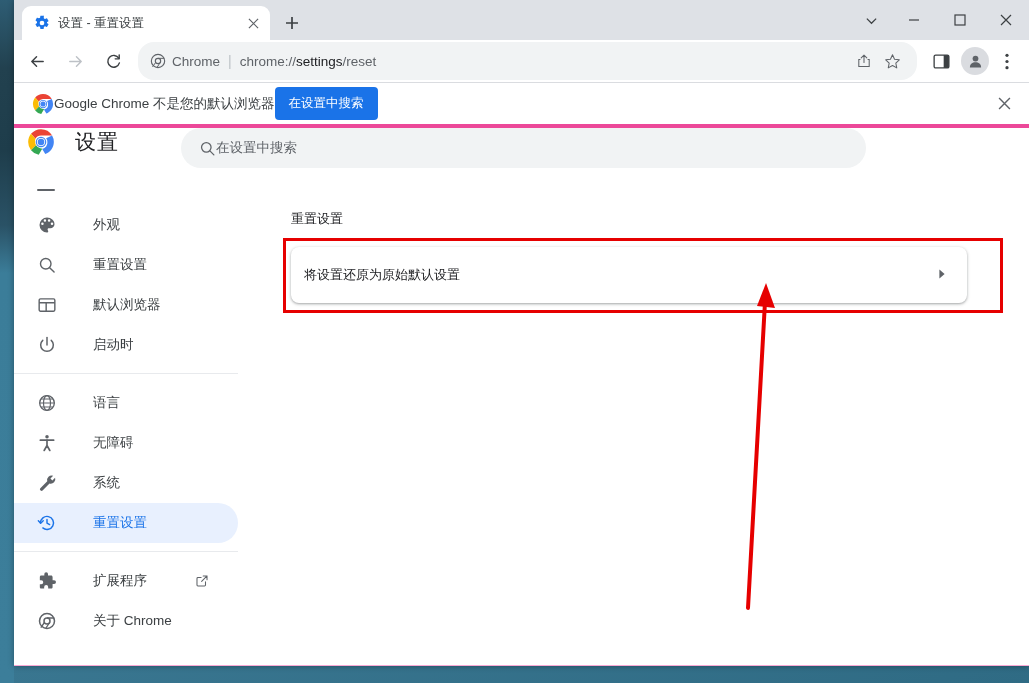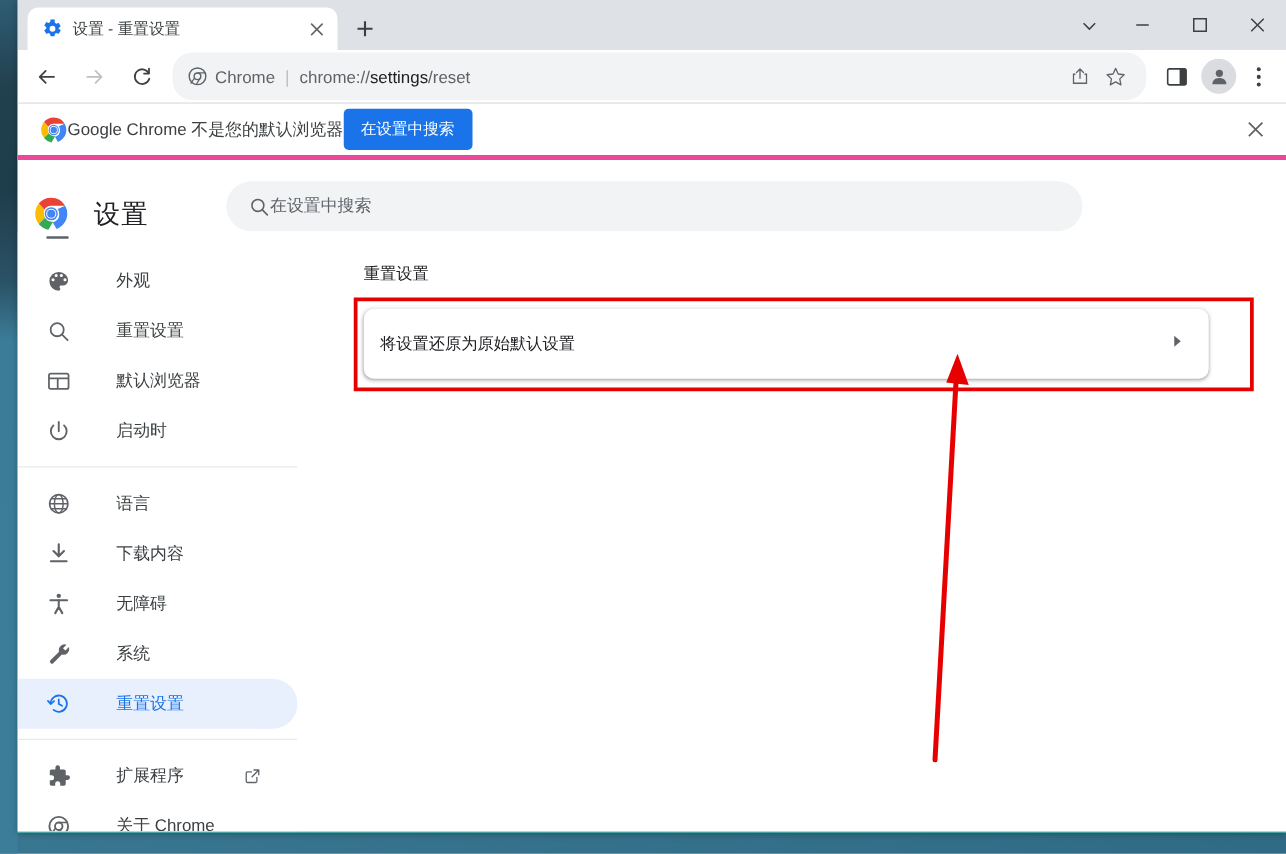--- a/index.html
+++ b/index.html
@@ -14,21 +14,21 @@
   }
   
   .desktop-left {
     position: absolute; left: 0; top: 0; width: 14px; height: 683px;
     background: linear-gradient(180deg,#2e5d74 0%,#22414f 10%,#1e3d4b 22%,#2a5266 33%,#3b7d99 40%,#3c7e9a 100%);
   }
   
   .window {
     position: absolute;
     left: 14px; top: 0; width: 1015px; height: 666px;
-    background: #5eead4;
+    background: #f9a8d4;
     box-shadow: 0 0 6px rgba(0,0,0,0.35);
     overflow: hidden;
   }
   
   .tabstrip {
     position: relative;
     height: 40px;
     background: #dee1e6;
     display: flex;
     align-items: flex-end;
@@ -121,21 +121,21 @@
 
   
   .settings {
     position: relative;
     height: 537px;
     background: #ffffff;
     display: flex; flex-direction: column;
   }
   .settings-header {
     height: 57px;
-    display: flex; align-items: flex-end;
+    display: flex; align-items: flex-start;
     padding-left: 13px;
     gap: 0;
     flex: 0 0 57px;
   }
   .settings-logo { width: 28px; height: 28px; margin-right: 20px; }
   .settings-title { font-size: 21px; color: #202124; font-weight: 400; letter-spacing: 1px;}
   .searchbox {
     margin-left: 62px;
     flex: 0 0 685px;
     height: 40px;
@@ -414,27 +414,20 @@
           <div class="nav-item">
             <svg class="ico" viewBox="0 0 24 24">
               <circle cx="12" cy="12" r="8.8" stroke="#5f6368" stroke-width="1.6" fill="none"></circle>
               <ellipse cx="12" cy="12" rx="4.2" ry="8.8" stroke="#5f6368" stroke-width="1.4" fill="none"></ellipse>
               <path d="M3.3 12 H20.7 M4.7 7.2 H19.3 M4.7 16.8 H19.3" stroke="#5f6368" stroke-width="1.3"></path>
             </svg>
             <span class="nav-label">语言</span>
           </div>
           <div class="nav-item">
             <svg class="ico" viewBox="0 0 24 24">
-              <path d="M12 3 V13.5 M7 9.4 L12 14.4 L17 9.4" stroke="#5f6368" stroke-width="2.1" fill="none" stroke-linecap="round" stroke-linejoin="round"></path>
-              <path d="M4.5 19.2 H19.5" stroke="#5f6368" stroke-width="2.1" stroke-linecap="round"></path>
-            </svg>
-            <span class="nav-label">下载内容</span>
-          </div>
-          <div class="nav-item">
-            <svg class="ico" viewBox="0 0 24 24">
               <circle cx="12" cy="4.4" r="2.1" fill="#5f6368"></circle>
               <path d="M4 8.6 H20" stroke="#5f6368" stroke-width="2" stroke-linecap="round"></path>
               <path d="M12 8.6 V15 M12 15 L8.6 21 M12 15 L15.4 21" stroke="#5f6368" stroke-width="2" stroke-linecap="round" fill="none"></path>
             </svg>
             <span class="nav-label">无障碍</span>
           </div>
           <div class="nav-item">
             <svg class="ico" viewBox="0 0 24 24">
               <path fill="#5f6368" d="M21.7 5.6l-3.3 3.3-2.3-2.3 3.3-3.3a5.5 5.5 0 0 0-7.1 6.7L4 18.3a1.6 1.6 0 0 0 0 2.3l.4.4a1.6 1.6 0 0 0 2.3 0l8.3-8.3a5.5 5.5 0 0 0 6.7-7.1z"></path>
             </svg>

